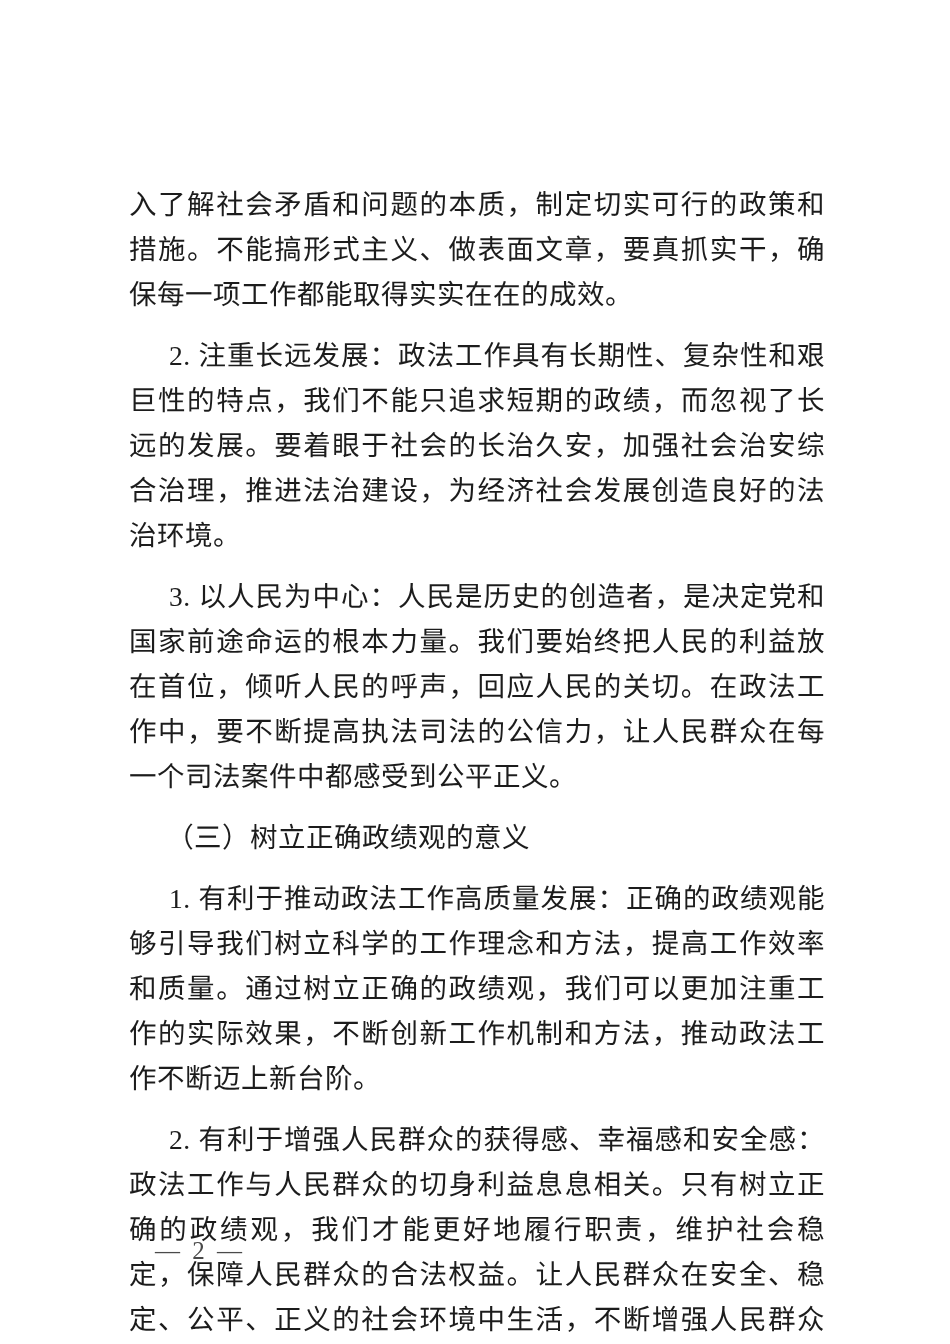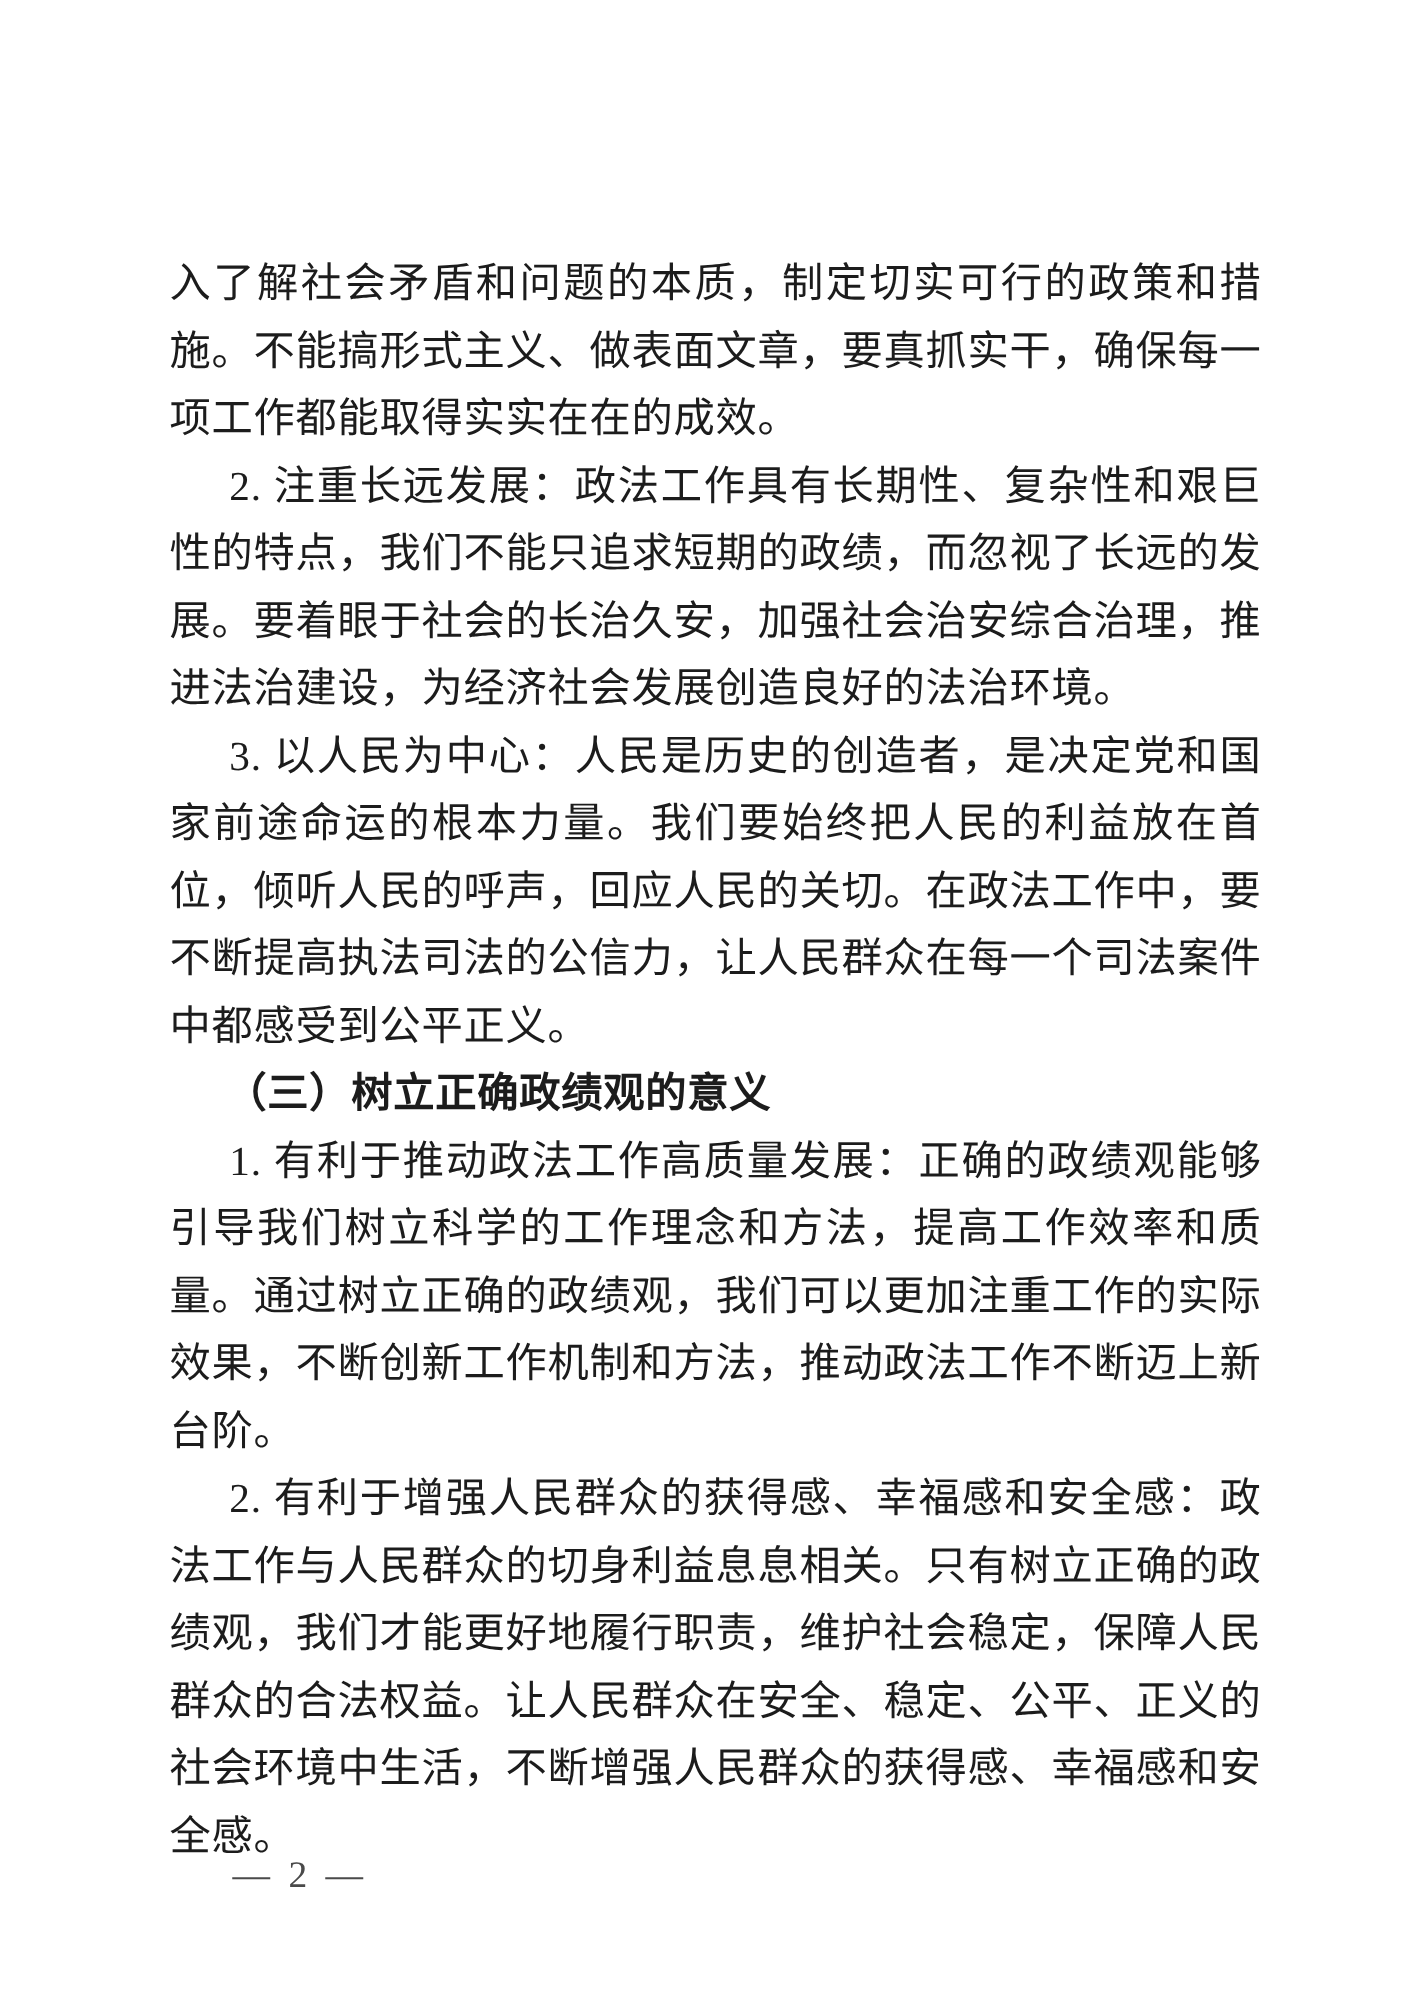--- a/index.html
+++ b/index.html
@@ -21,32 +21,32 @@
     top: 166px;
     width: 728px;
     font-size: 27.5px;
     line-height: 45px;
     color: #1c1c1c;
     text-align: justify;
     text-justify: inter-character;
     letter-spacing: 0.5px;
   }
   .content p {
-    margin: 0;
+    margin: 16px;
     padding: 0;
   }
   .para-continued {
     text-indent: 0;
   }
   .para-numbered {
     text-indent: 1.45em;
   }
   .para-heading {
     text-indent: 1.35em;
-    font-weight: bold;
+    font-weight: normal;
   }
   .footer {
     position: absolute;
     left: 155px;
     top: 1236px;
     font-size: 25px;
     line-height: 30px;
     color: #4a4a4a;
     letter-spacing: 3px;
     font-family: "Liberation Serif", "DejaVu Serif", serif;

